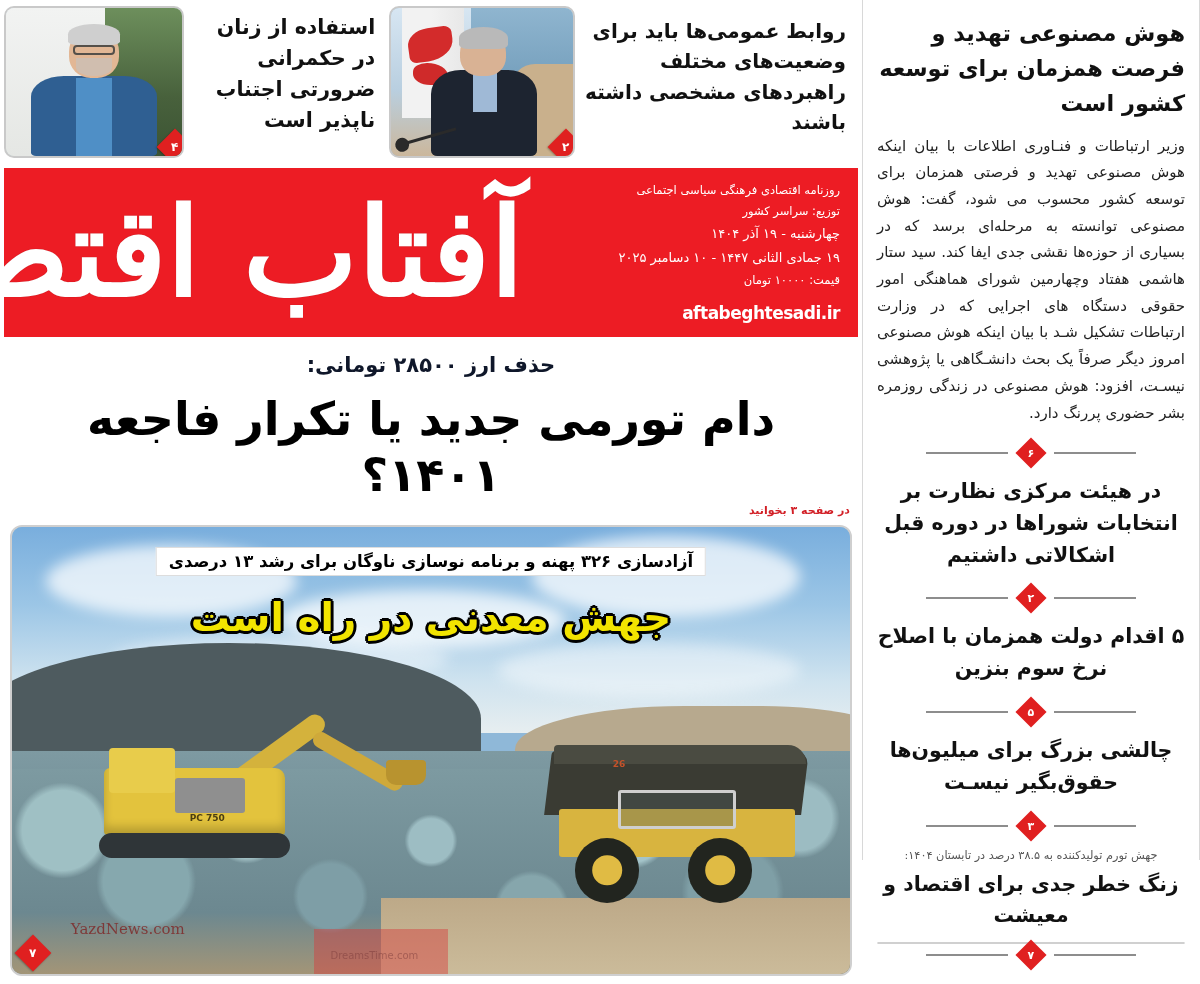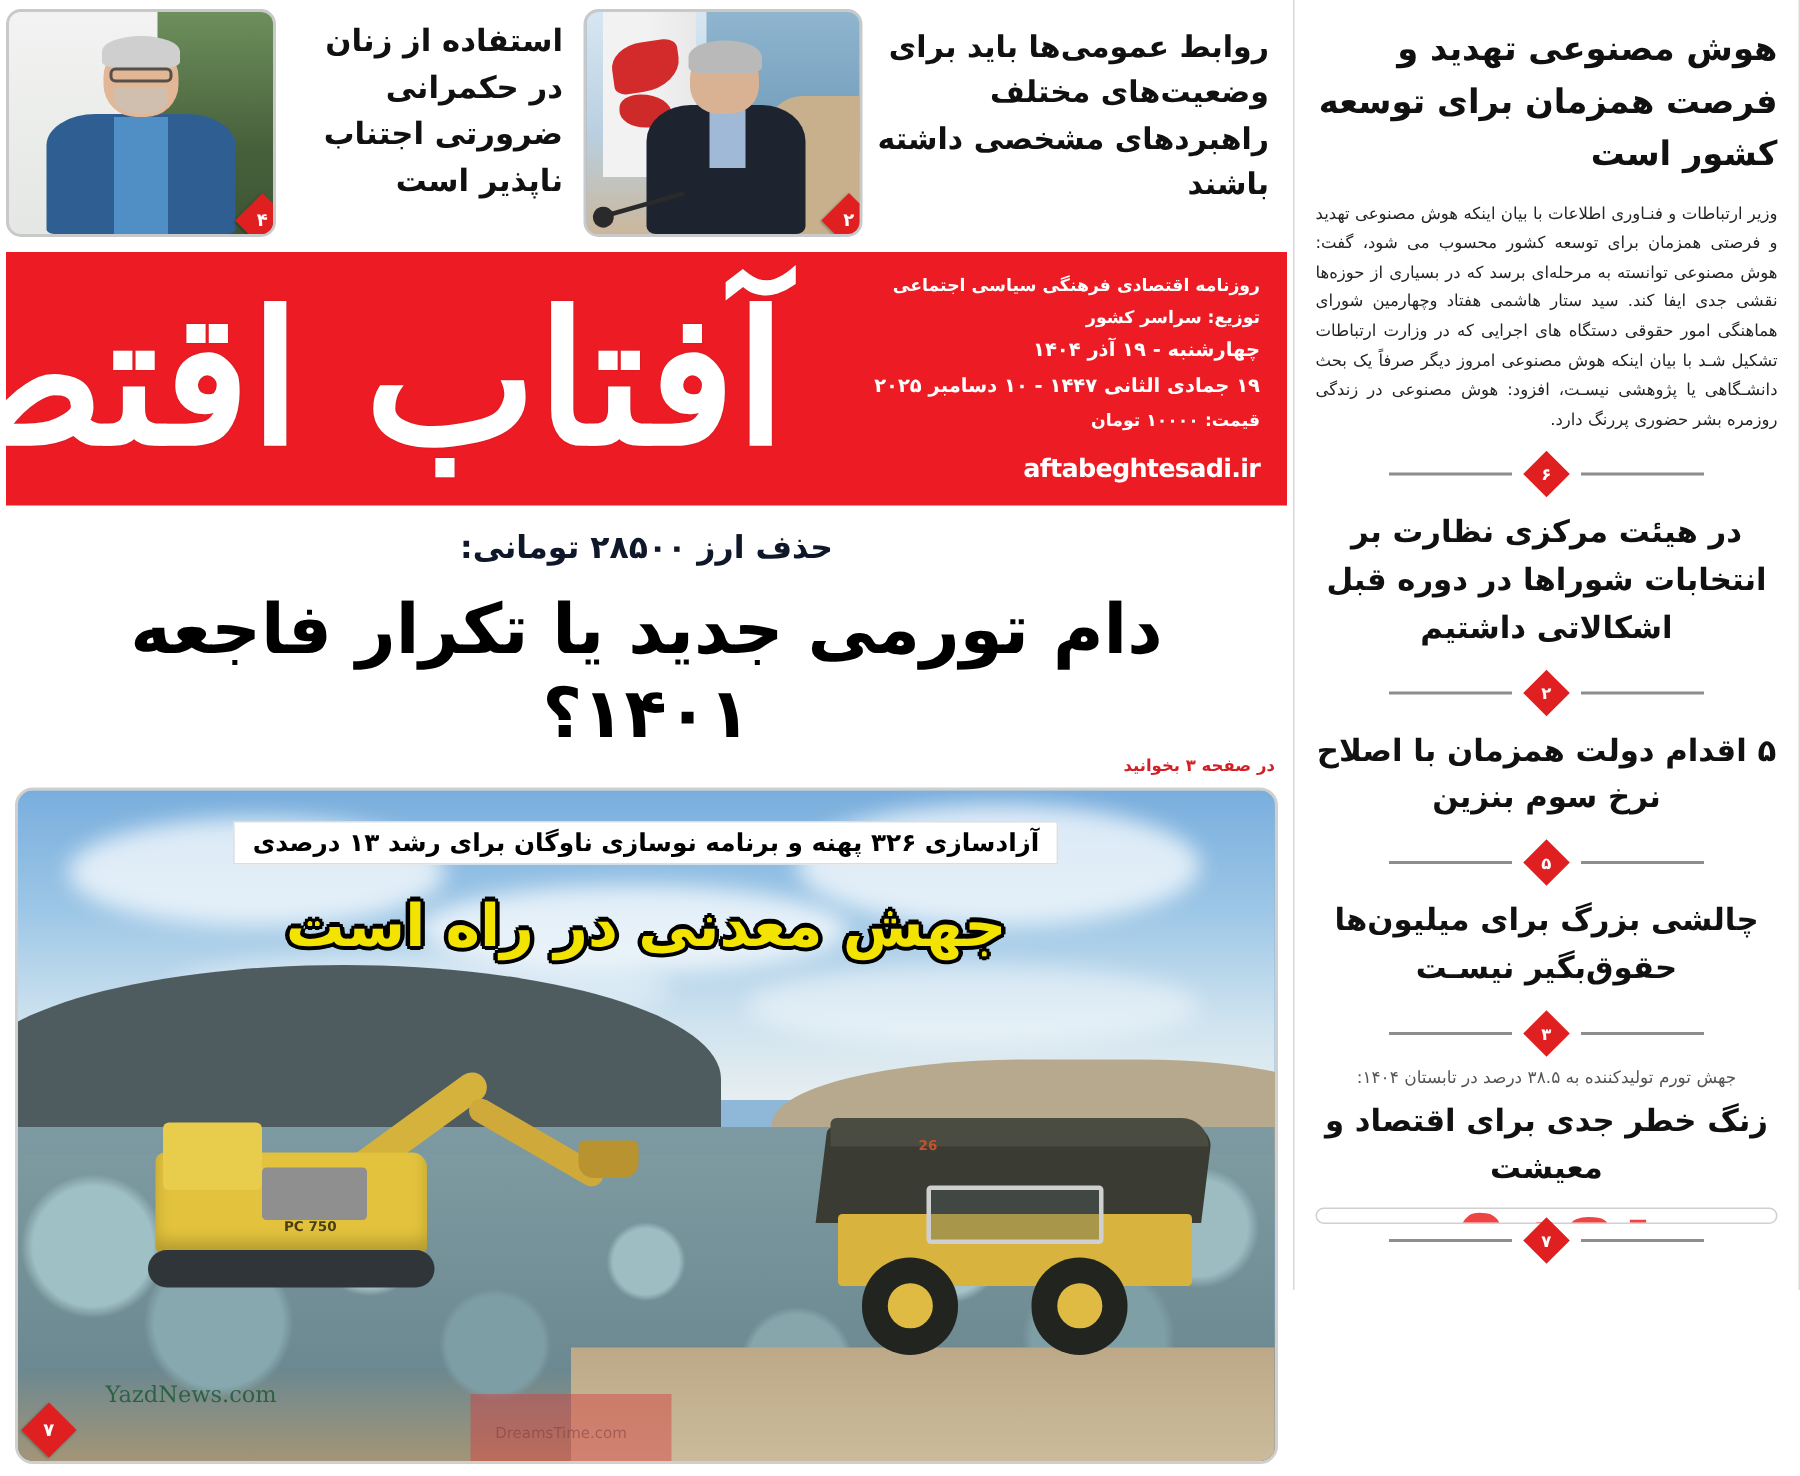--- a/index.html
+++ b/index.html
@@ -207,21 +207,21 @@
     text-shadow: 0 0 1px rgba(0,0,0,.25);
   }
 
   .masthead-info {
     flex: 1;
     padding: 14px 18px 10px 16px;
     text-align: right;
     color: #fff;
     line-height: 1.85;
   }
-  .masthead-info .mi-line { font-size: 11.5px; font-weight: bold; text-align: right; }
+  .masthead-info .mi-line { font-size: 11.5px; font-weight: normal; text-align: right; }
   .masthead-info .mi-line.big { font-size: 13px; }
   .masthead-info .mi-site {
     margin-top: 6px;
     font-size: 17px;
     font-weight: bold;
     font-family: "DejaVu Sans", "Liberation Sans", sans-serif;
     direction: ltr;
     text-align: right;
     letter-spacing: -.5px;
   }
@@ -378,21 +378,21 @@
     transform:translate(-50%,-50%);
     background:#e0bb44; border-radius:50%;
   }
   .truck .num {
     position:absolute; left:24%; top:11%;
     font-size:9px; color:#c4522a; font-weight:bold;
   }
 
   .hero-watermark {
     position:absolute; left:7%; bottom:8%;
-    color:#14532d; font-size:15px; opacity:.75;
+    color:#7f1d1d; font-size:15px; opacity:.75;
     font-family:"DejaVu Serif","Liberation Serif",serif;
     direction: ltr;
   }
   .hero-watermark2 {
     position:absolute; left:38%; bottom:3%;
     color:#7a3a3a; font-size:10px; opacity:.5; direction:ltr;
   }
   .hero-redmark {
     position:absolute; left:36%; bottom:0; width:16%; height:10%;
     background:rgba(214,60,60,.45);
@@ -438,21 +438,21 @@
     font-size: 22.5px;
     font-weight: bold;
     line-height: 1.55;
     color: #111;
     text-align: right;
     letter-spacing: -0.3px;
   }
 
   .side-lead-body {
     margin-top: 12px;
-    font-size: 11px;
+    font-size: 15px;
     line-height: 1.78;
     color: #232323;
     text-align: justify;
     text-align-last: right;
   }
 
   .divider {
     display: flex;
     align-items: center;
     justify-content: center;

